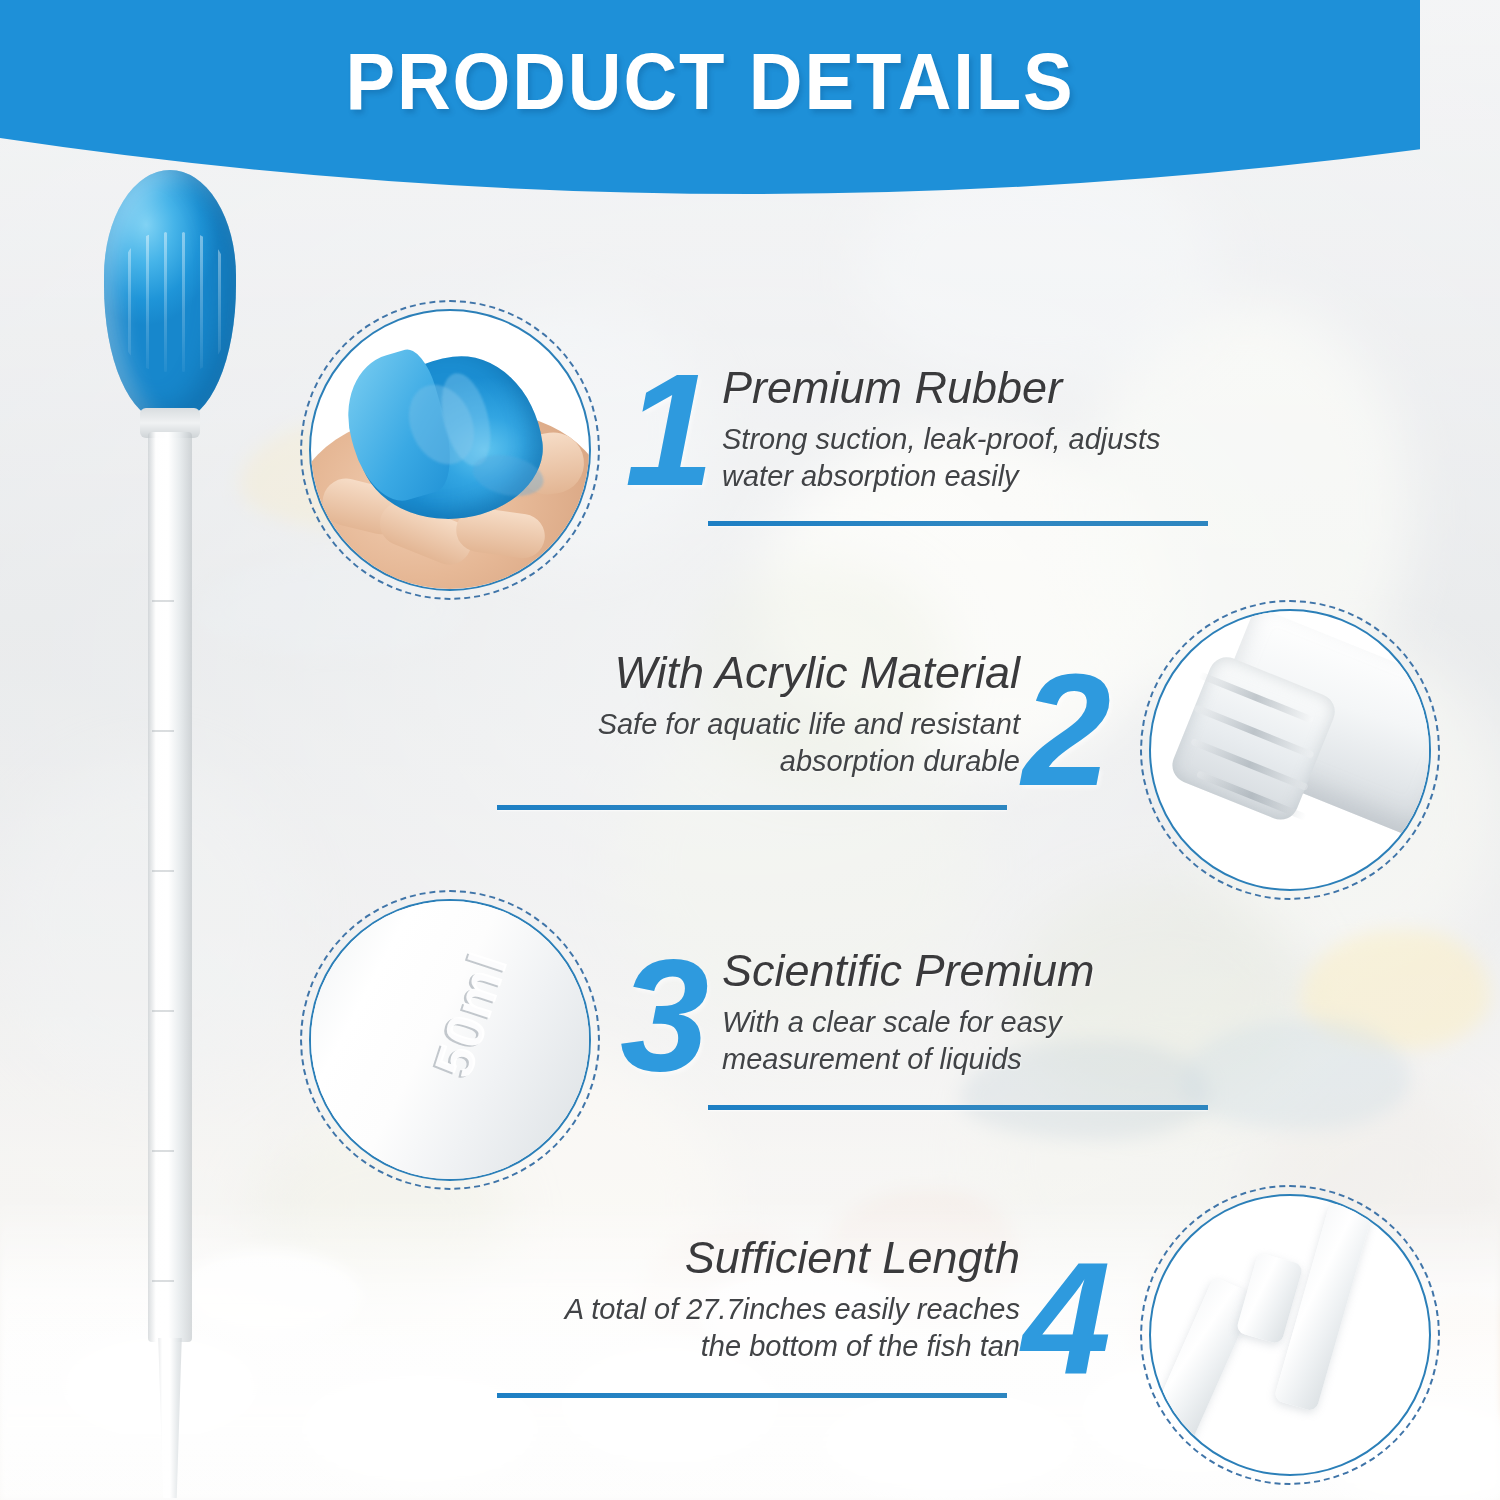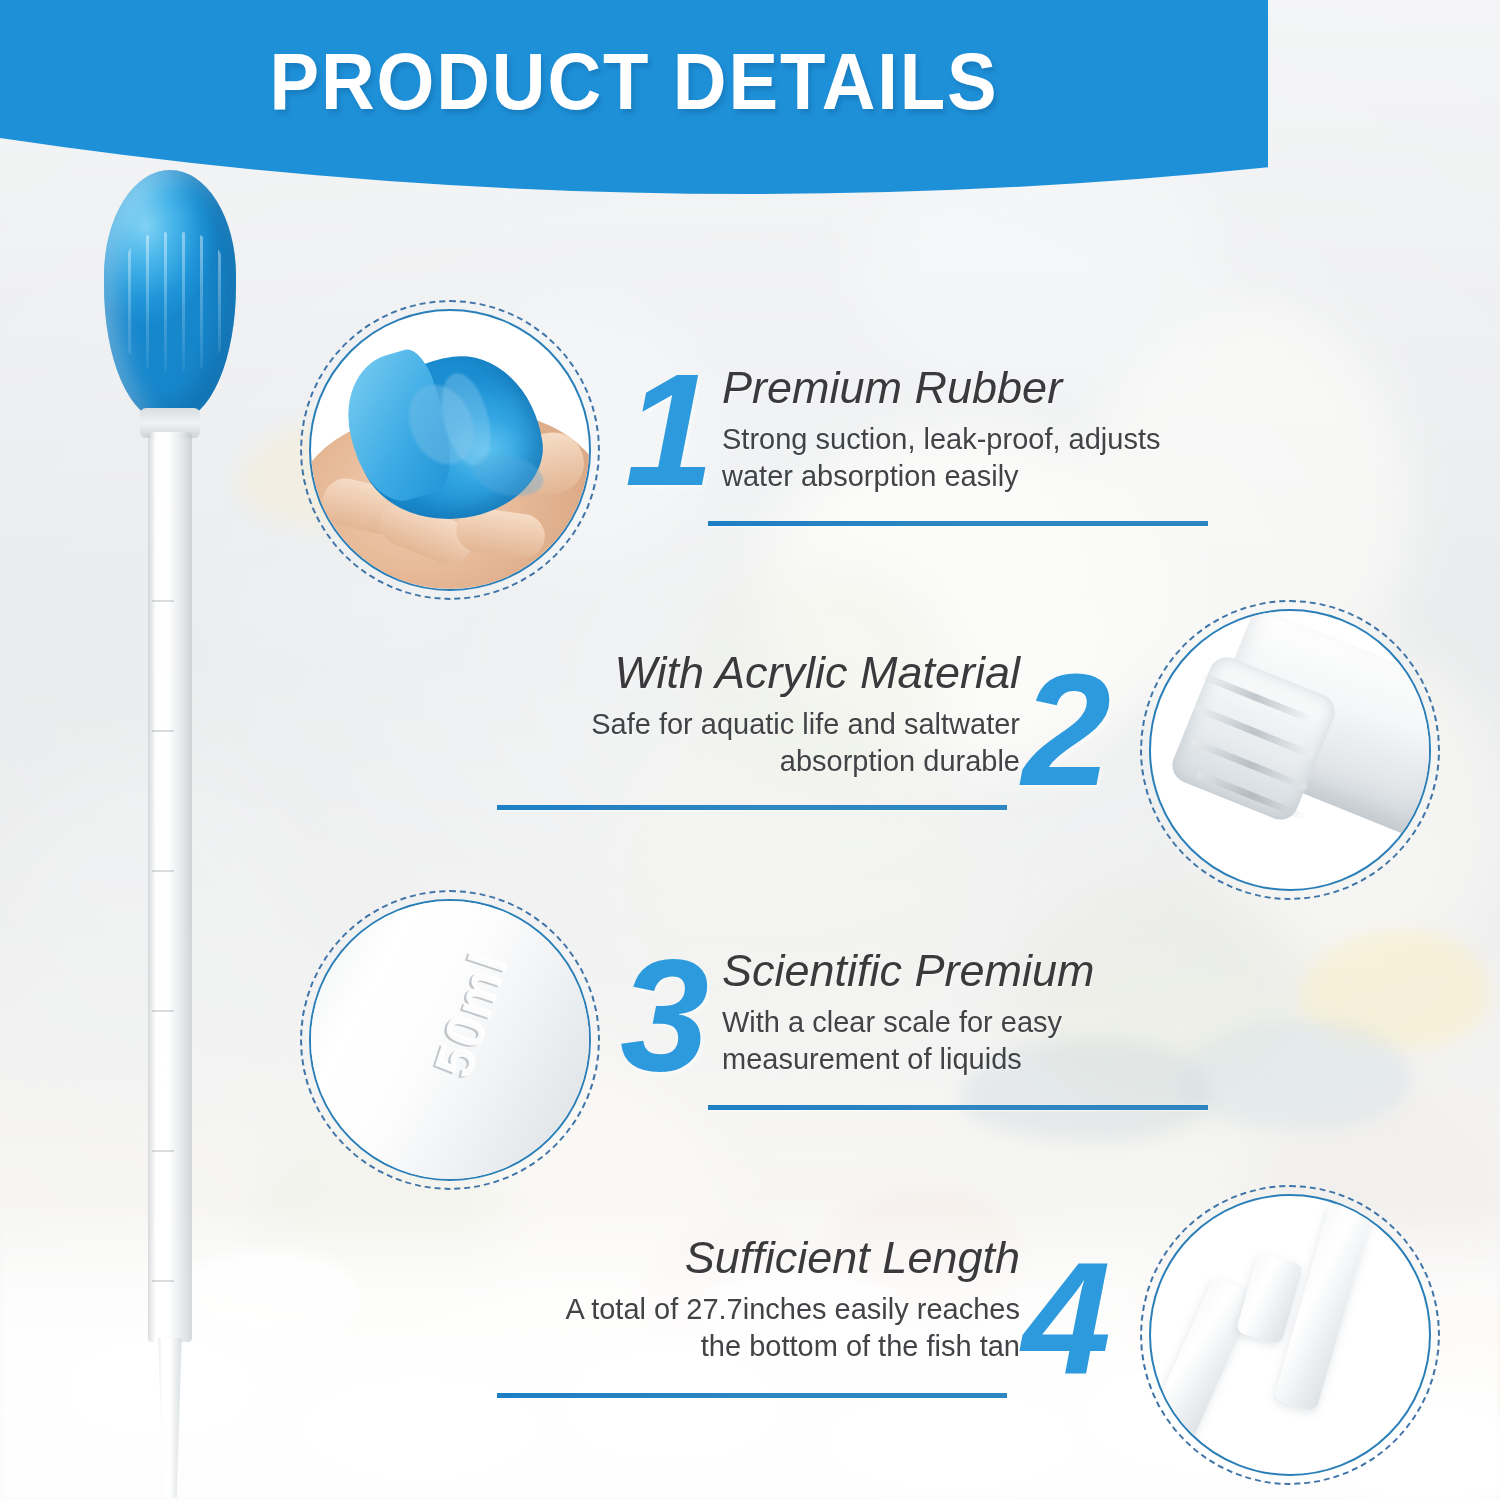--- a/index.html
+++ b/index.html
@@ -32,21 +32,21 @@
   
   .veil{
     position:absolute; inset:0;
     background:
       radial-gradient(ellipse 70% 55% at 50% 45%, rgba(255,255,255,.62) 0%, rgba(255,255,255,.40) 55%, rgba(255,255,255,.30) 100%),
       linear-gradient(180deg, rgba(255,255,255,.55) 0%, rgba(255,255,255,.30) 40%, rgba(255,255,255,.45) 100%);
   }
 
   
   #banner{
-    position:absolute; left:0; top:0; width:1268px; height:230px;
+    position:absolute; left:0; top:0; width:1420px; height:230px;
     overflow:hidden; z-index:20;
   }
   #banner svg{ position:absolute; left:0; top:0; }
   #banner-title{
     position:absolute; left:0; right:0; top:36px;
     text-align:center;
     color:#ffffff;
     font-size:80px;
     font-weight:bold;
     letter-spacing:2px;
@@ -133,21 +133,21 @@
   }
 
   .ftext{ position:absolute; z-index:13; }
   .ftitle{
     font-size:45px; font-weight:normal; font-style:italic;
     color:#3a3a3c; line-height:1.04;
     text-shadow:1px 1px 2px rgba(255,255,255,.6);
     white-space:nowrap;
   }
   .fdesc{
-    font-size:29px; 
+    font-size:29px; font-style:italic;
     color:#414346; line-height:1.28; margin-top:9px;
     text-shadow:1px 1px 2px rgba(255,255,255,.55);
     white-space:nowrap;
   }
   .rule{
     position:absolute; height:5px; z-index:13;
     background:linear-gradient(90deg,#1d7fc4,#2f87c2 55%,#2d86c0);
     box-shadow:0 1px 2px rgba(255,255,255,.7);
   }
   .align-right .ftitle, .align-right .fdesc{ text-align:right; }
@@ -348,21 +348,21 @@
         <div class="p2-ring" style="left:15%; top:65%; width:42%;"></div>
       </div>
     </div>
   </div>
 
   <div class="num" style="left:1022px; top:650px;">2</div>
 
   <div class="ftext" style="left:440px; top:650px; width:580px;">
     <div class="ftitle">With Acrylic Material</div>
     <div class="fdesc">
-      <div>Safe for aquatic life and saltwater</div>
+      <div>Safe for aquatic life and resistant</div>
       <div>absorption durable</div>
     </div>
   </div>
 
   <div class="rule" style="left:497px; top:805px; width:510px;"></div>
 </div>
 
 <div class="feature">
   <div class="circ" style="left:300px; top:890px; width:300px; height:300px;">
     <div class="circ-inner">

